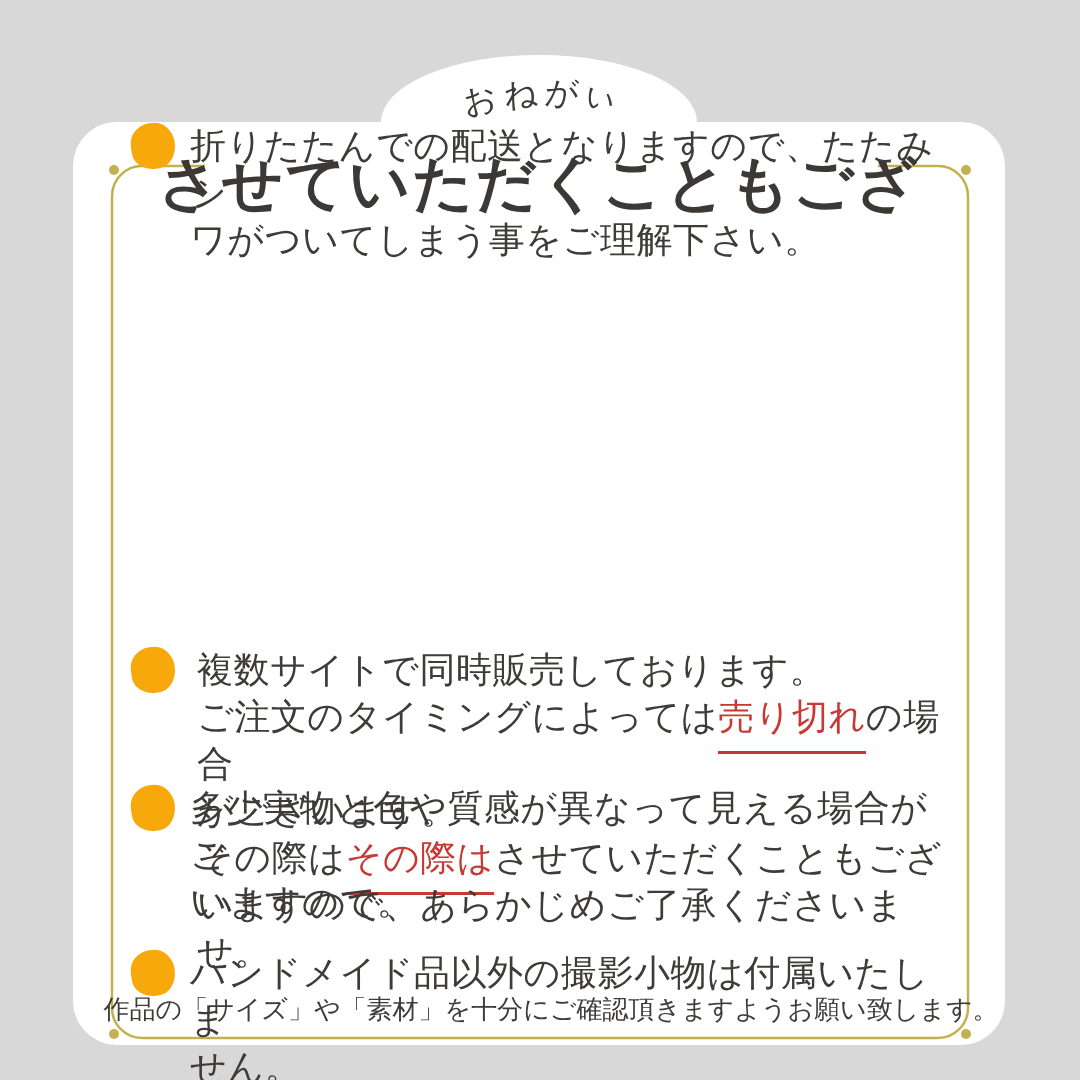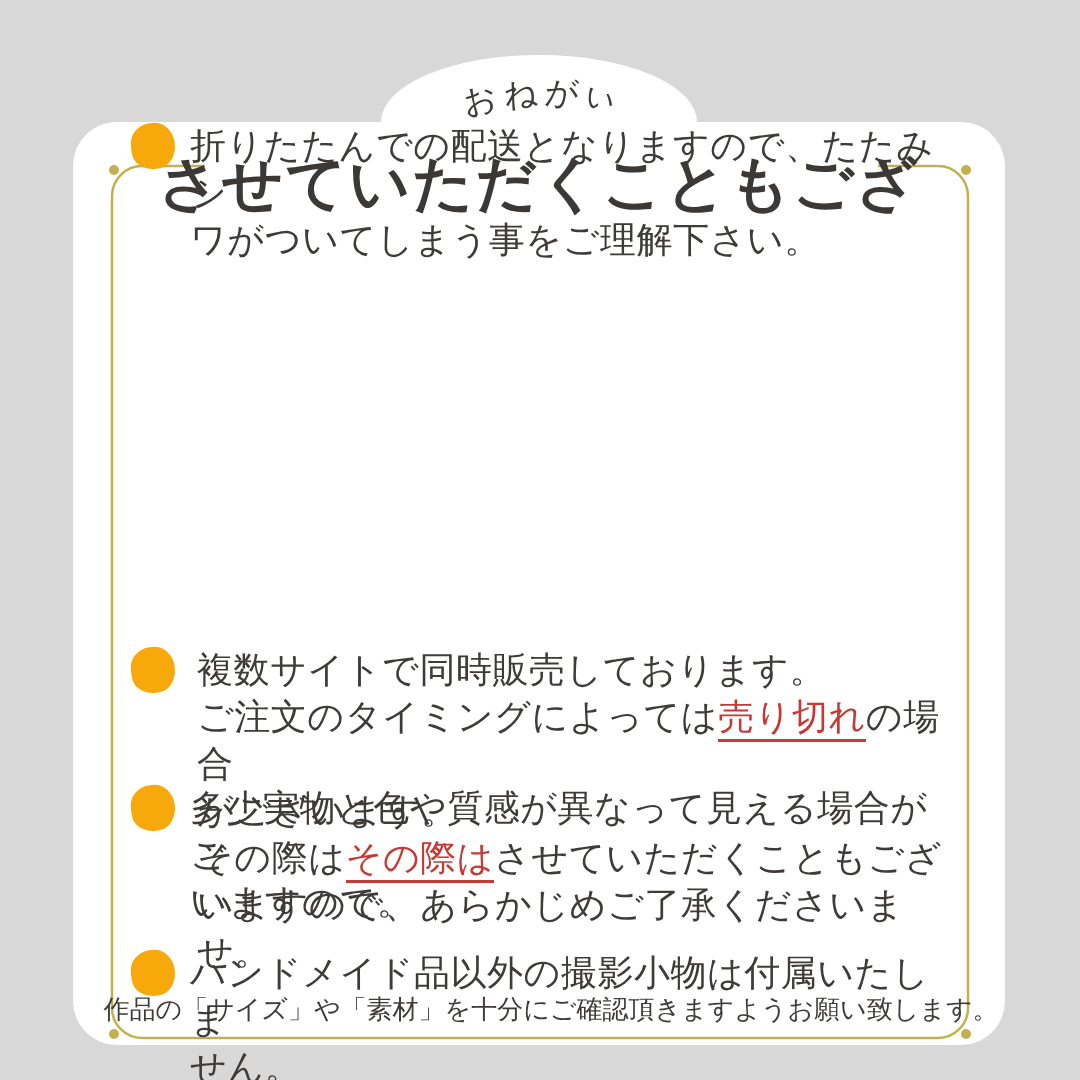--- a/index.html
+++ b/index.html
@@ -52,21 +52,21 @@
     border-radius:52% 48% 46% 54% / 48% 52% 56% 44%;
     transform:rotate(-8deg);
   }
   .item-text{
     margin:0 0 0 15px;white-space:pre-line;
     font-size:36px;font-weight:normal;color:#3e3b39;line-height:47px;letter-spacing:0.5px;
   }
   .highlight-red{
     color:var(--red,#c53a34);
     border-bottom:3px solid var(--red,#c53a34);
-    padding-bottom:2px;
+    padding-bottom:14px;
   }
   
   .footer{
     position:absolute;left:12px;top:870px;width:100%;text-align:center;
     font-size:26px;color:#3e3b39;letter-spacing:0;white-space:nowrap;
   }
 </style>
 </head>
 <body style="--bg: #d8d8d8; --gold: #c2b14e; --bullet: #f7a90c; --red: #c53a34;">
 

